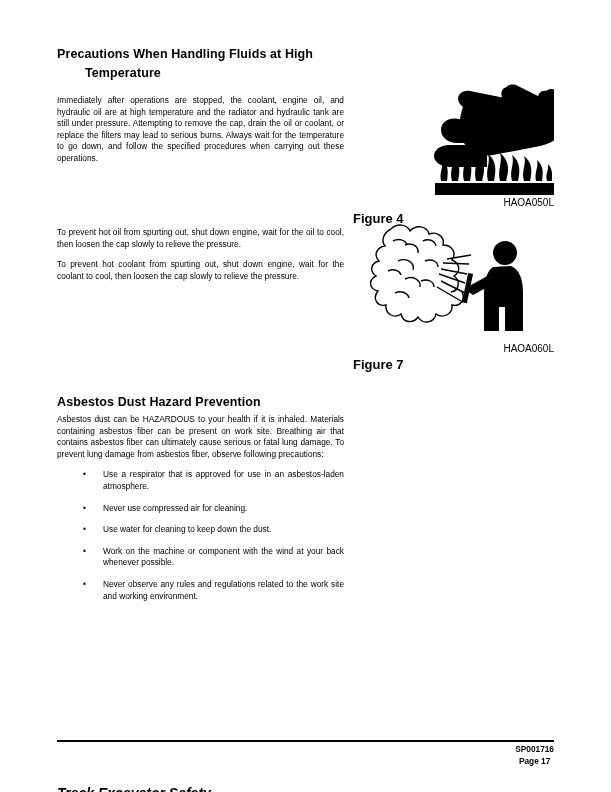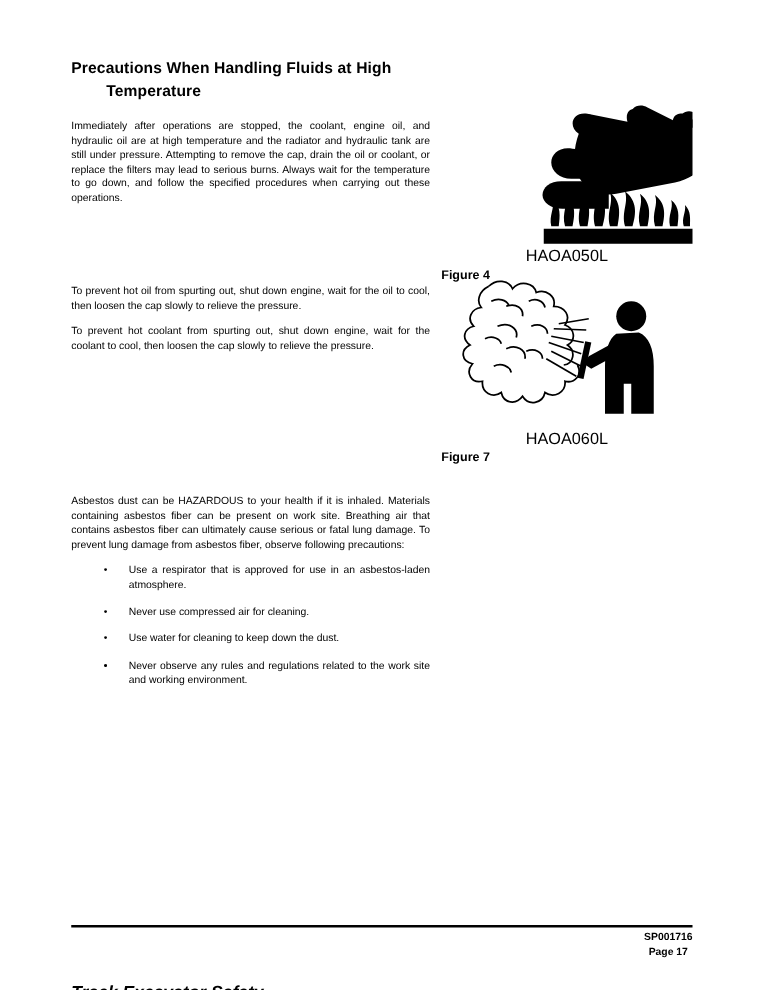--- a/index.html
+++ b/index.html
@@ -72,27 +72,27 @@
     left: 26px;
     top: 0;
     font-size: 8.3px;
     line-height: 11.6px;
   }
   
   .fig {
     position: absolute;
   }
   .fig-caption {
+    font-size: 13px;
+    font-weight: bold;
+    margin-top: 3px;
+  }
+  .fig-code {
     font-size: 10px;
-    font-weight: bold;
-    margin-top: 3px;
-  }
-  .fig-code {
-    font-size: 13px;
-    text-align: center;
+    text-align: right;
   }
   
   .footer-rule {
     position: absolute;
     left: 57px;
     top: 723px;
     width: 497px;
     height: 1.6px;
     background: #000;
   }
@@ -199,26 +199,27 @@
             <path d="M158 60 L136 74 L132 80 L138 84 L160 70 Z"></path>
             <rect x="112" y="62" width="5" height="30" transform="rotate(12 114 77)"></rect>
           </g>
         </svg>
       </div>
       <div class="fig-code">HAOA060L</div>
       <div class="fig-caption">Figure 7</div>
     </div>
 
     <div style="position:absolute; left:0; top:348px; width:287px;">
+      <h1 class="h1">Asbestos Dust Hazard Prevention</h1>
       <p class="body" style="margin-top:2px;">Asbestos dust can be HAZARDOUS to your health if it is inhaled. Materials containing asbestos fiber can be present on work site. Breathing air that contains asbestos fiber can ultimately cause serious or fatal lung damage. To prevent lung damage from asbestos fiber, observe following precautions:</p>
       <ul class="bullets">
         <li><span class="dot">•</span><span>Use a respirator that is approved for use in an asbestos-laden atmosphere.</span></li>
         <li><span class="dot">•</span><span>Never use compressed air for cleaning.</span></li>
         <li><span class="dot">•</span><span>Use water for cleaning to keep down the dust.</span></li>
-        <li><span class="dot">•</span></li>
+        <li><span class="dot">•</span><span>Work on the machine or component with the wind at your back whenever possible.</span></li>
         <li><span class="dot">•</span><span>Never observe any rules and regulations related to the work site and working environment.</span></li>
       </ul>
     </div>
 
 
   </div>
 
   <div class="footer-rule"></div>
   <div class="footer-left">Track Excavator Safety</div>
   <div class="footer-right">

